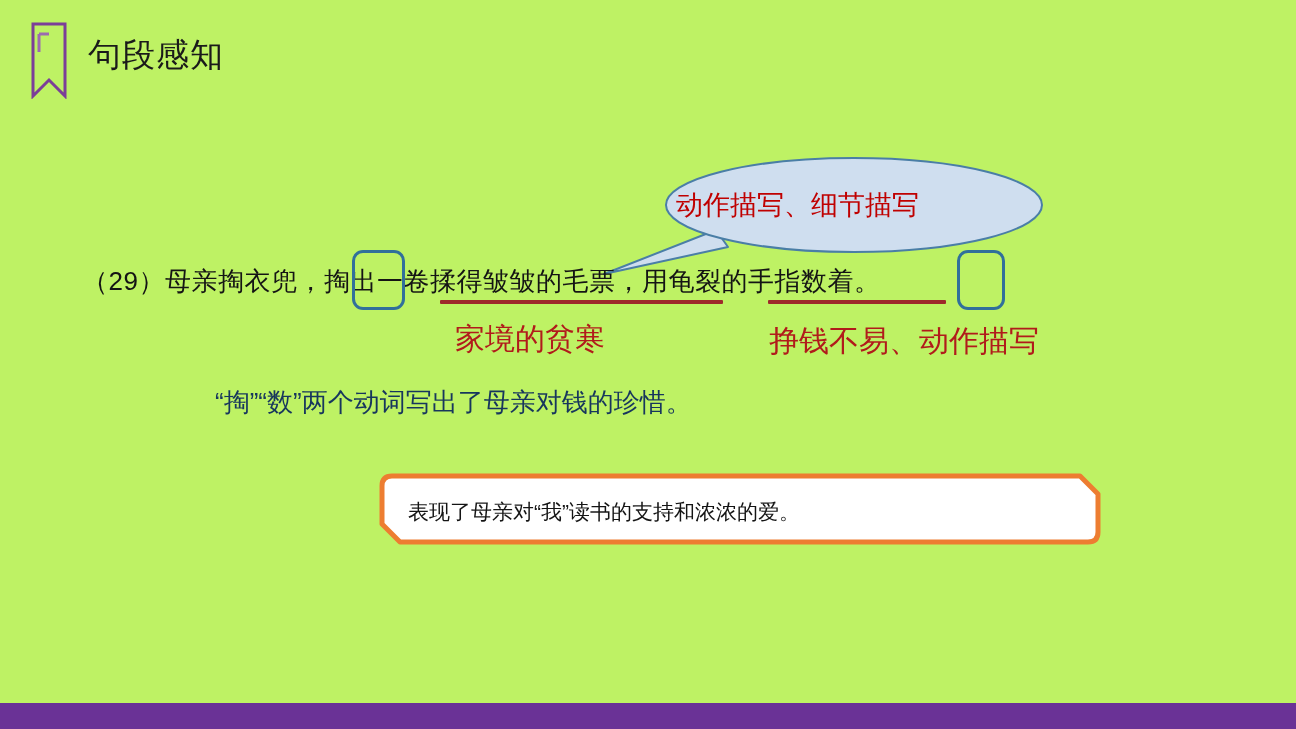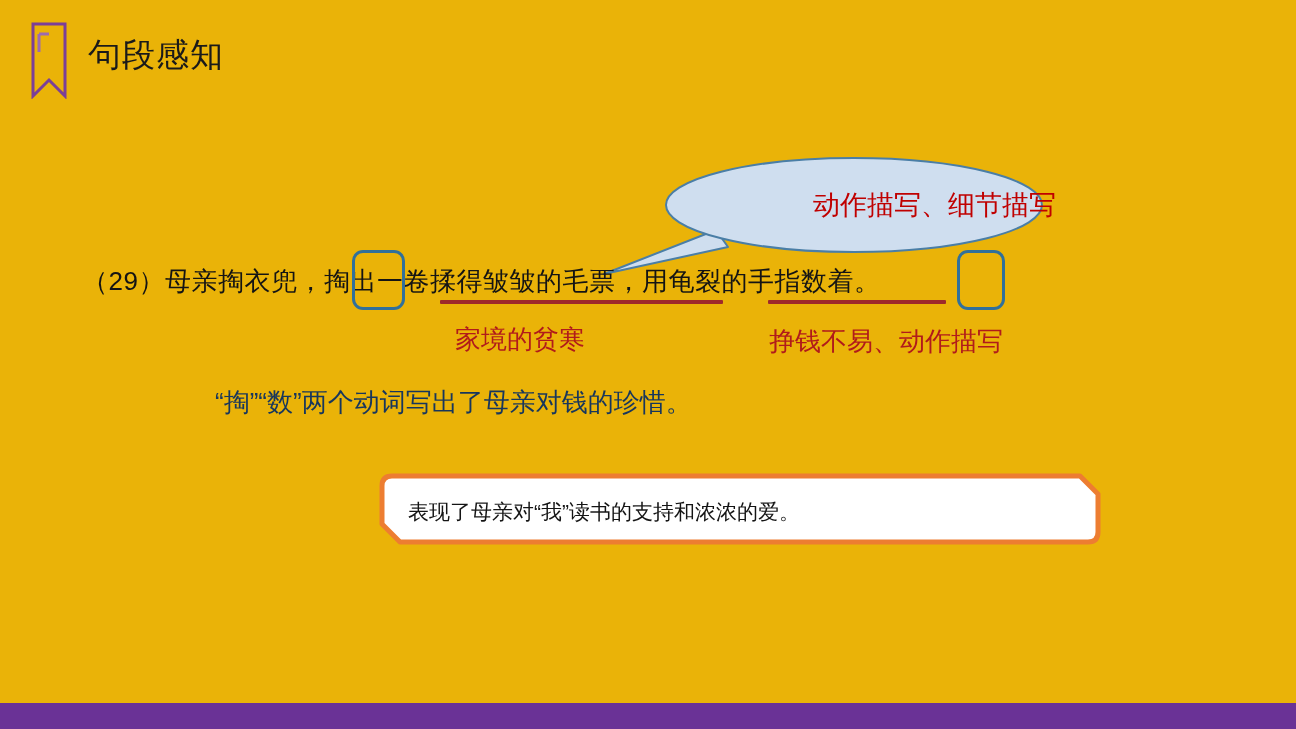--- a/index.html
+++ b/index.html
@@ -12,21 +12,21 @@
     background: #FEFEFB;
     font-family: "Liberation Sans", "DejaVu Sans", sans-serif;
     overflow: hidden;
     position: relative;
   }
 
   
   .slide {
     position: absolute;
     inset: 0;
-    background: #eab308;
+    background: #bef264;
   }
 
   
   .header {
     position: absolute;
     left: 0;
     top: 0;
     width: 100%;
     height: 120px;
   }
@@ -54,21 +54,21 @@
     left: 596px;
     top: 152px;
     width: 470px;
     height: 125px;
   }
   .callout-text {
     position: absolute;
     left: 80px;
     top: 36px;
     width: 380px;
-    text-align: right;
+    text-align: left;
     font-size: 27px;
     line-height: 34px;
     color: #C00000;
     white-space: nowrap;
     pointer-events: none;
   }
 
   
   .sentence-row {
     position: absolute;
@@ -104,21 +104,21 @@
     border: 3px solid #31709B;
     border-radius: 11px;
     background: transparent;
   }
   .hlbox-1 { left: 352px; top: 250px; width: 47px; height: 54px; }
   .hlbox-2 { left: 957px; top: 250px; width: 42px; height: 54px; }
 
   
   .annot {
     position: absolute;
-    font-size: 26px;
+    font-size: 30px;
     line-height: 34px;
     color: #B11B1B;
     white-space: nowrap;
   }
   .annot-left  { left: 455px; top: 322px; }
   .annot-right { left: 769px; top: 324px; }
 
   
   .blue-note {
     position: absolute;

